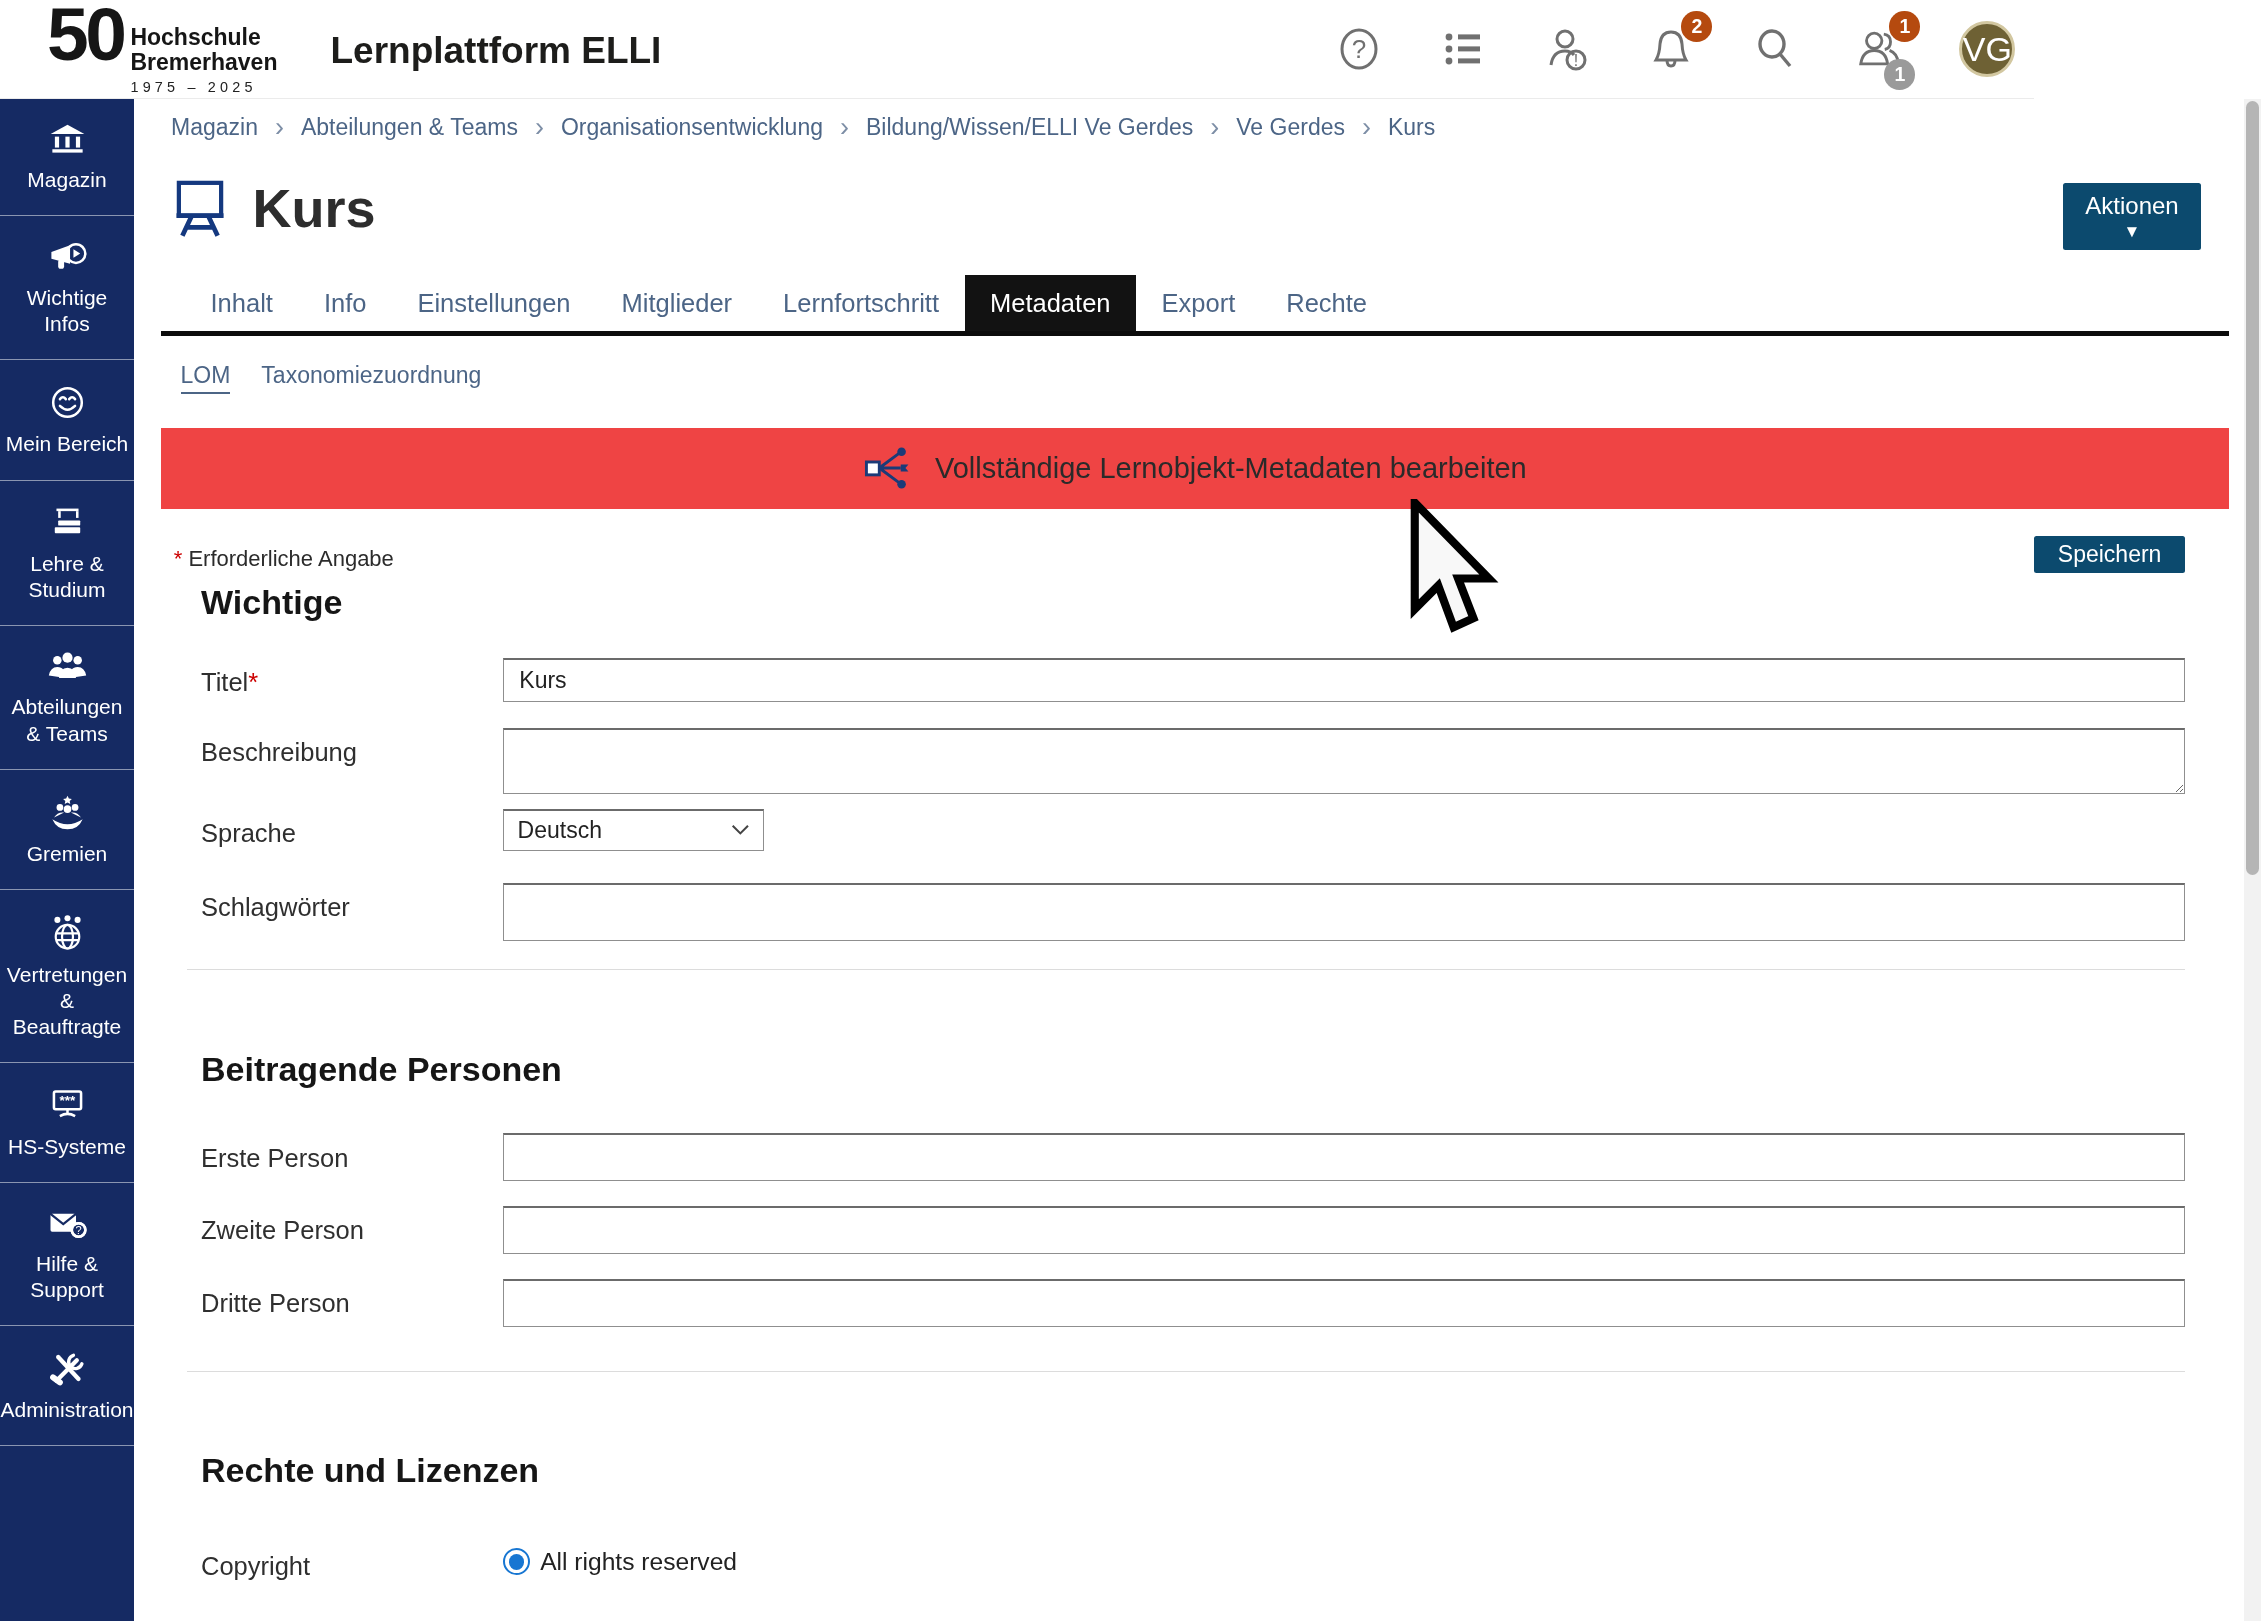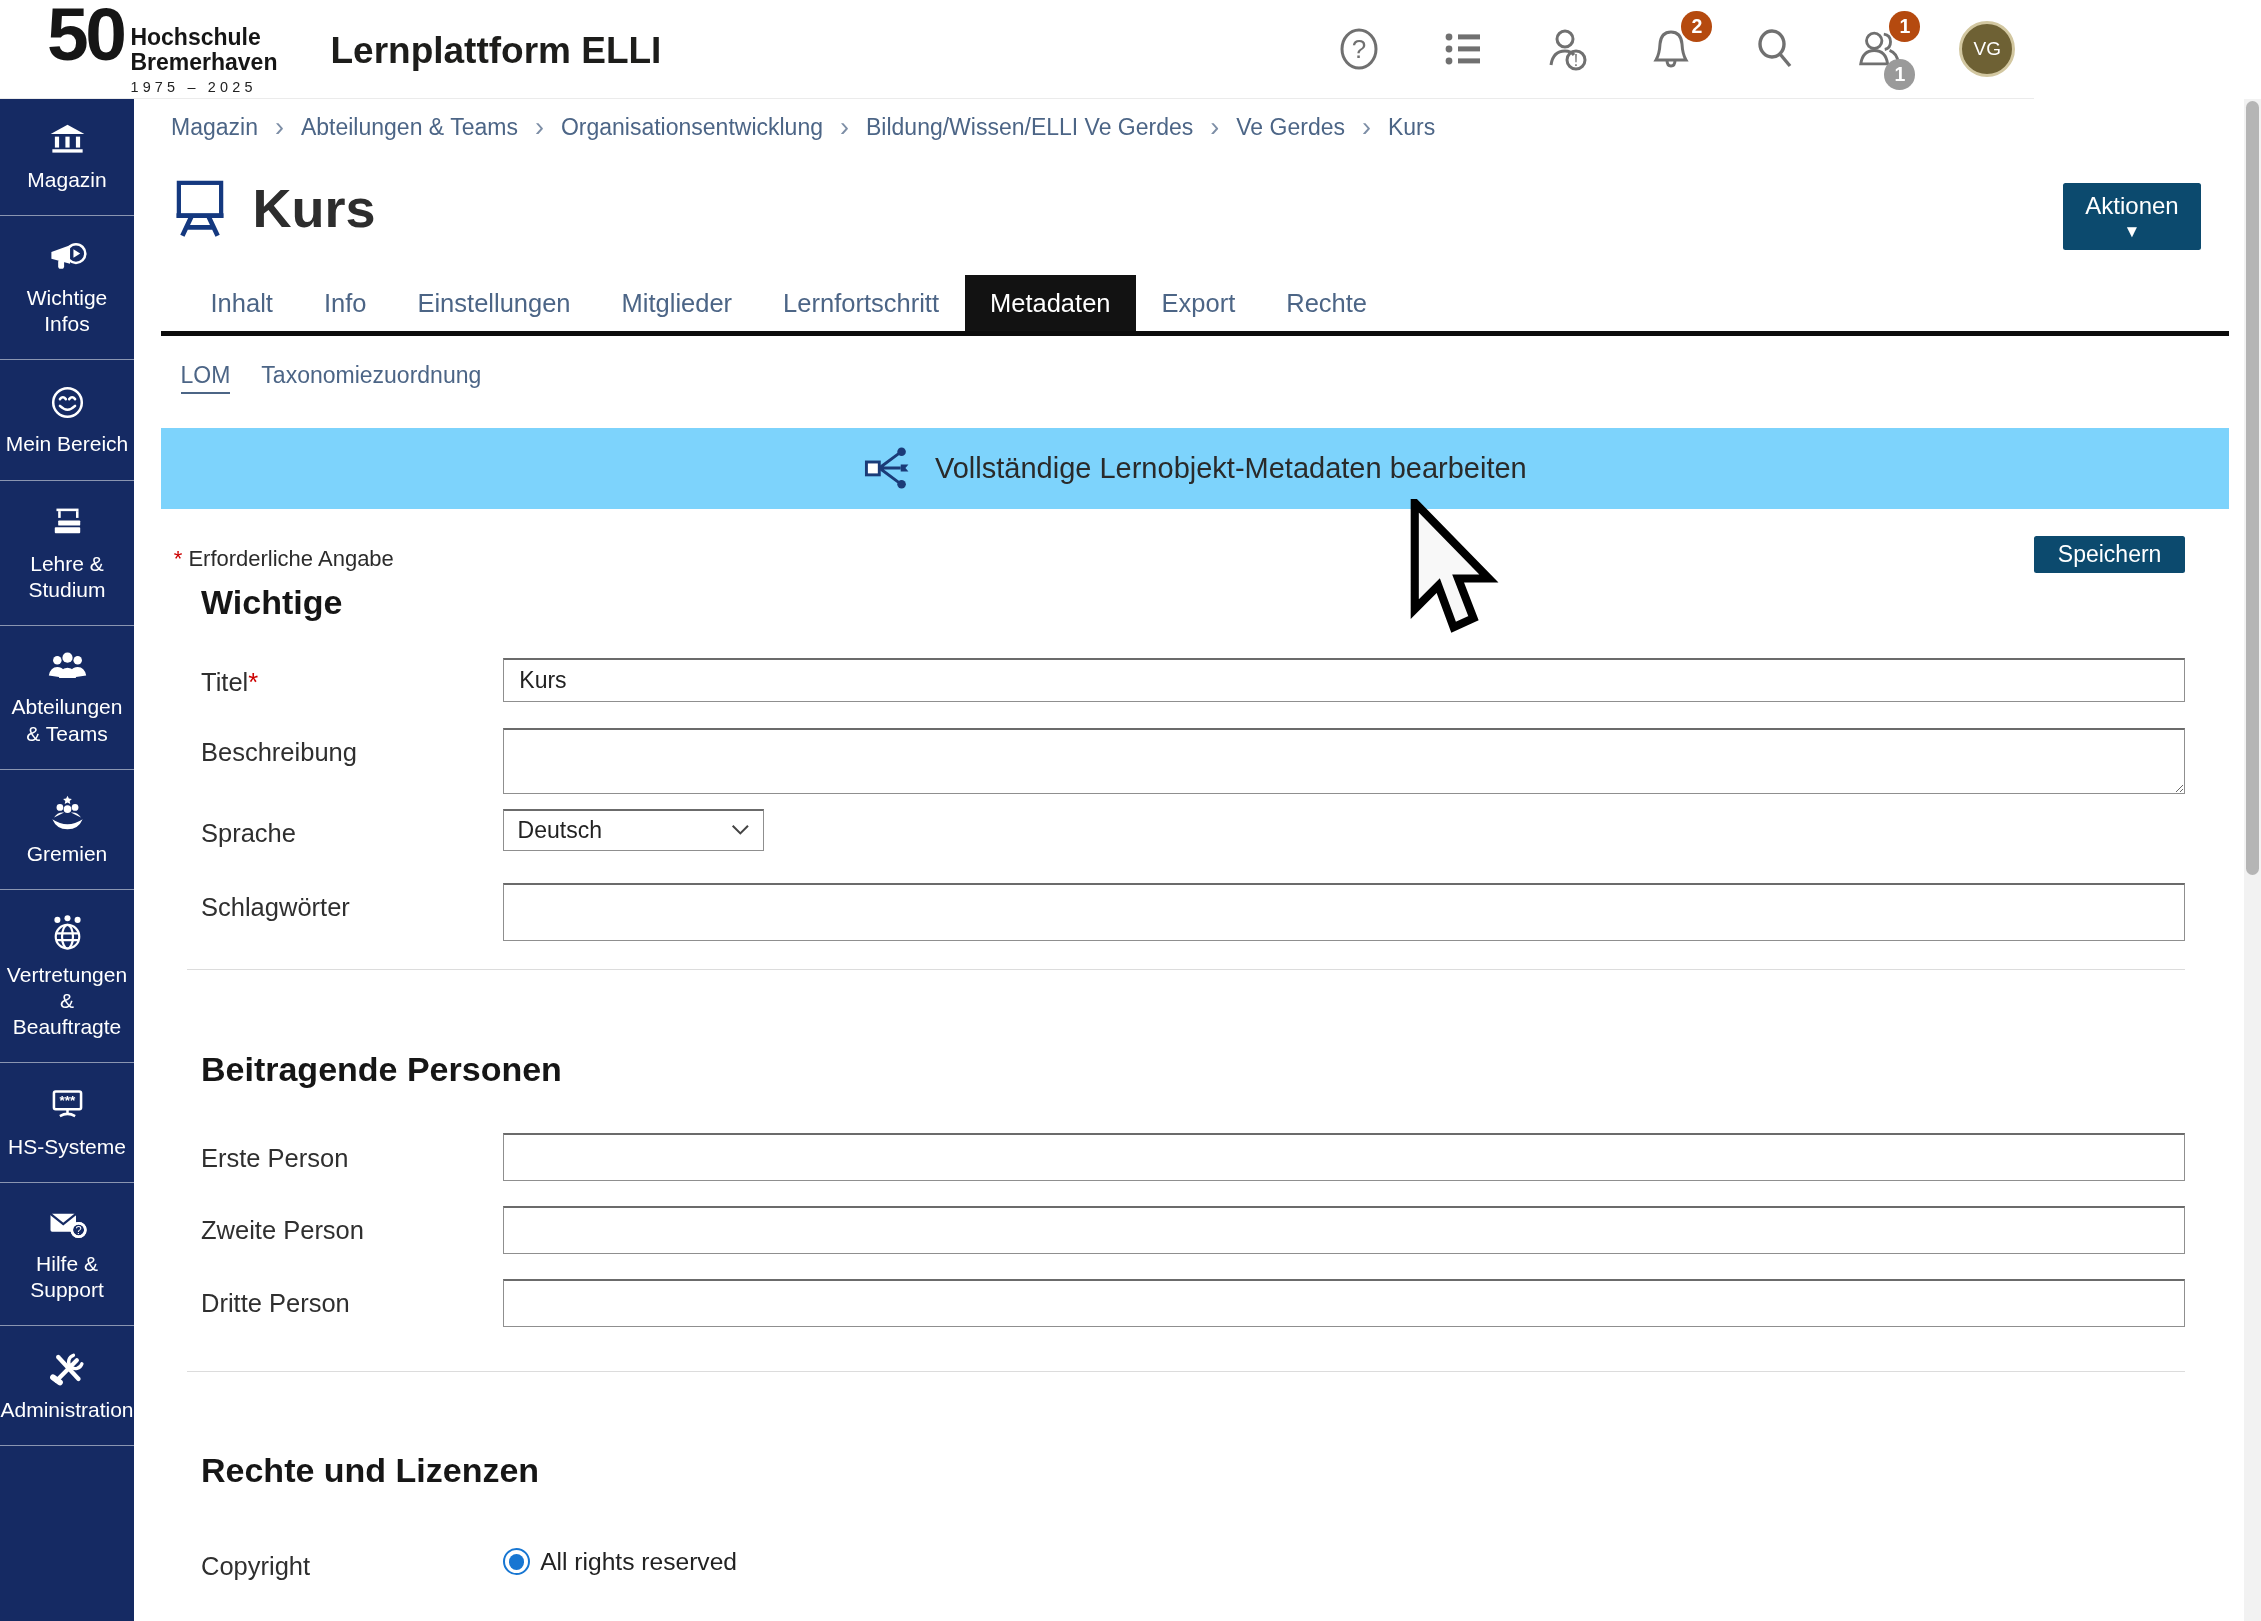--- a/index.html
+++ b/index.html
@@ -27,21 +27,21 @@
   .tool{ position:relative; width:48px; height:48px; display:flex; align-items:center; justify-content:center; cursor:pointer; }
   .tool svg{ display:block; }
   .badge{
     position:absolute; min-width:31px; height:31px; padding:0 6.8px; border-radius:15.3px;
     color:#fff; font-size:19.5px; font-weight:bold; display:flex; align-items:center; justify-content:center;
   }
   .badge-orange{ background:#b54a0f; top:-13.6px; right:-17px; }
   .badge-gray{ background:#9a9a9a; bottom:-17px; right:-12px; }
   .avatar{
     width:56px; height:56px; border-radius:50%; background:#6e6134;
-    border:3.4px solid #d2c7a0; color:#fff; font-size:19px;
+    border:3.4px solid #d2c7a0; color:#fff; font-size:34px;
     display:flex; align-items:center; justify-content:center; cursor:pointer;
   }
 
   
   .sidebar{
     position:absolute; left:0; top:99px; width:134px; height:1522px;
     background:#152a63; z-index:4; display:flex; flex-direction:column;
   }
   .nav-item{
     display:flex; flex-direction:column; align-items:center; justify-content:center;
@@ -78,21 +78,21 @@
   .tab{
     font-size:25.5px; color:#4c6586; padding:14.4px 25.5px 12.7px; cursor:pointer; white-space:nowrap;
   }
   .tab.active{ background:#121212; color:#ffffff; }
 
   .subtabs{ display:flex; gap:31px; margin-top:25.5px; padding-left:19.5px; }
   .subtab{ font-size:23px; color:#4c6586; cursor:pointer; padding-bottom:3.4px; }
   .subtab.active{ border-bottom:2.5px solid #4c6586; }
 
   .banner{
-    margin-top:34px; height:81px; background:#7dd3fc;
+    margin-top:34px; height:81px; background:#ef4444;
     display:flex; align-items:center; justify-content:center; gap:24px; cursor:pointer;
   }
   .banner-label{ font-size:29px; color:#2a2a2a; }
 
   .form-area{ padding-right:28px; }
   .required-row{ display:flex; align-items:flex-start; margin-top:27px; }
   .required-hint{ font-size:22px; color:#2b2b2b; margin-left:12.7px; margin-top:10.2px; }
   .req-star{ color:#cc0000; }
   .save-btn{ margin-left:auto; margin-right:15.3px; padding:5px 24px; font-size:23px; }
 

